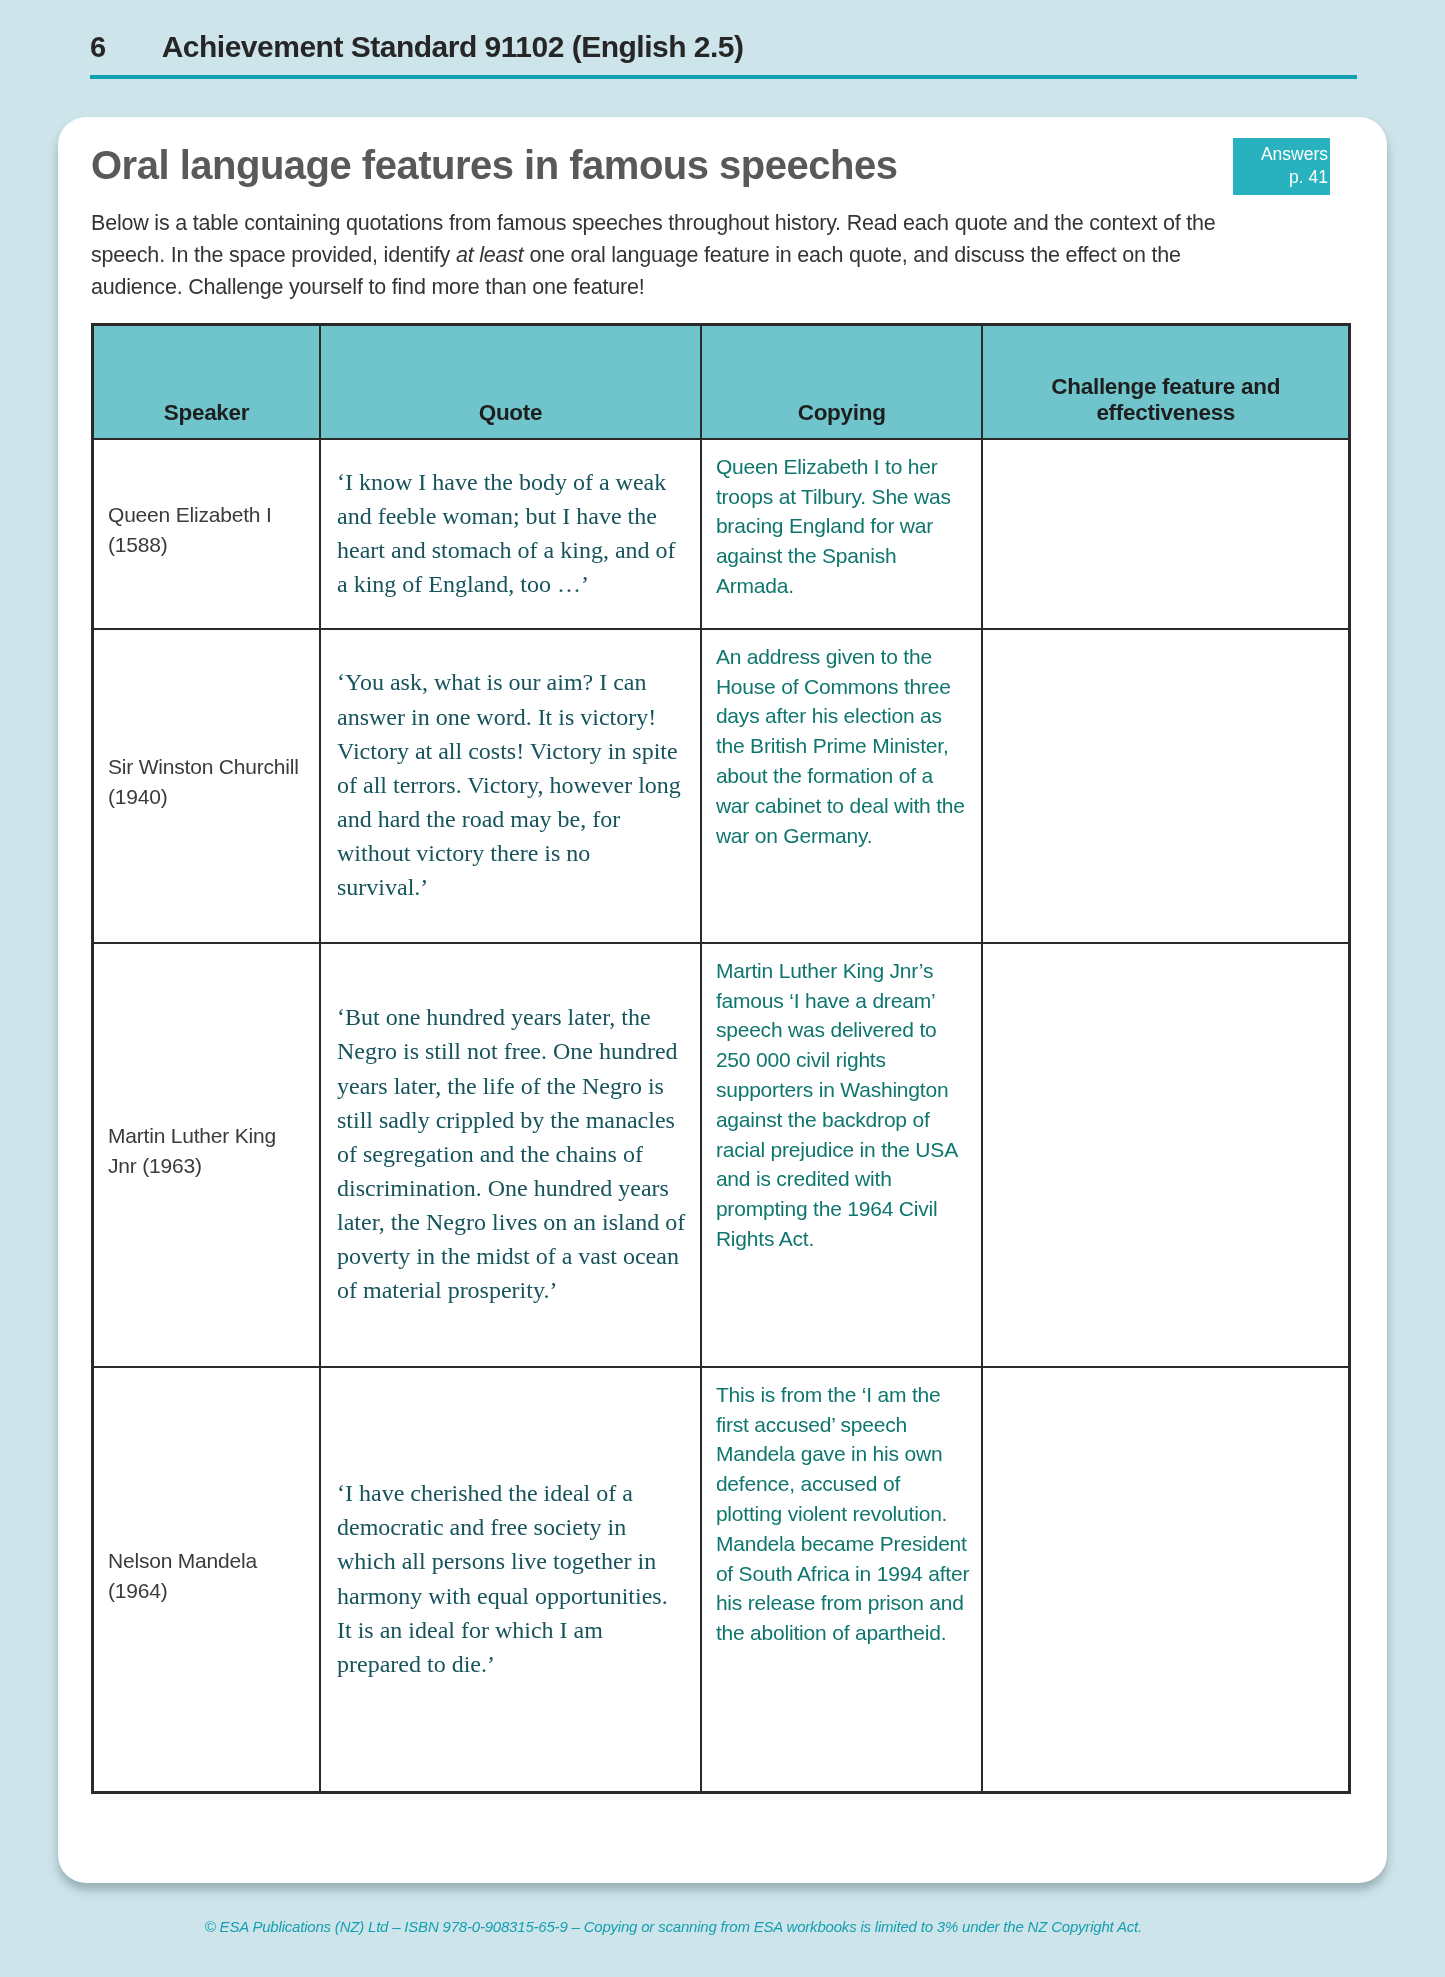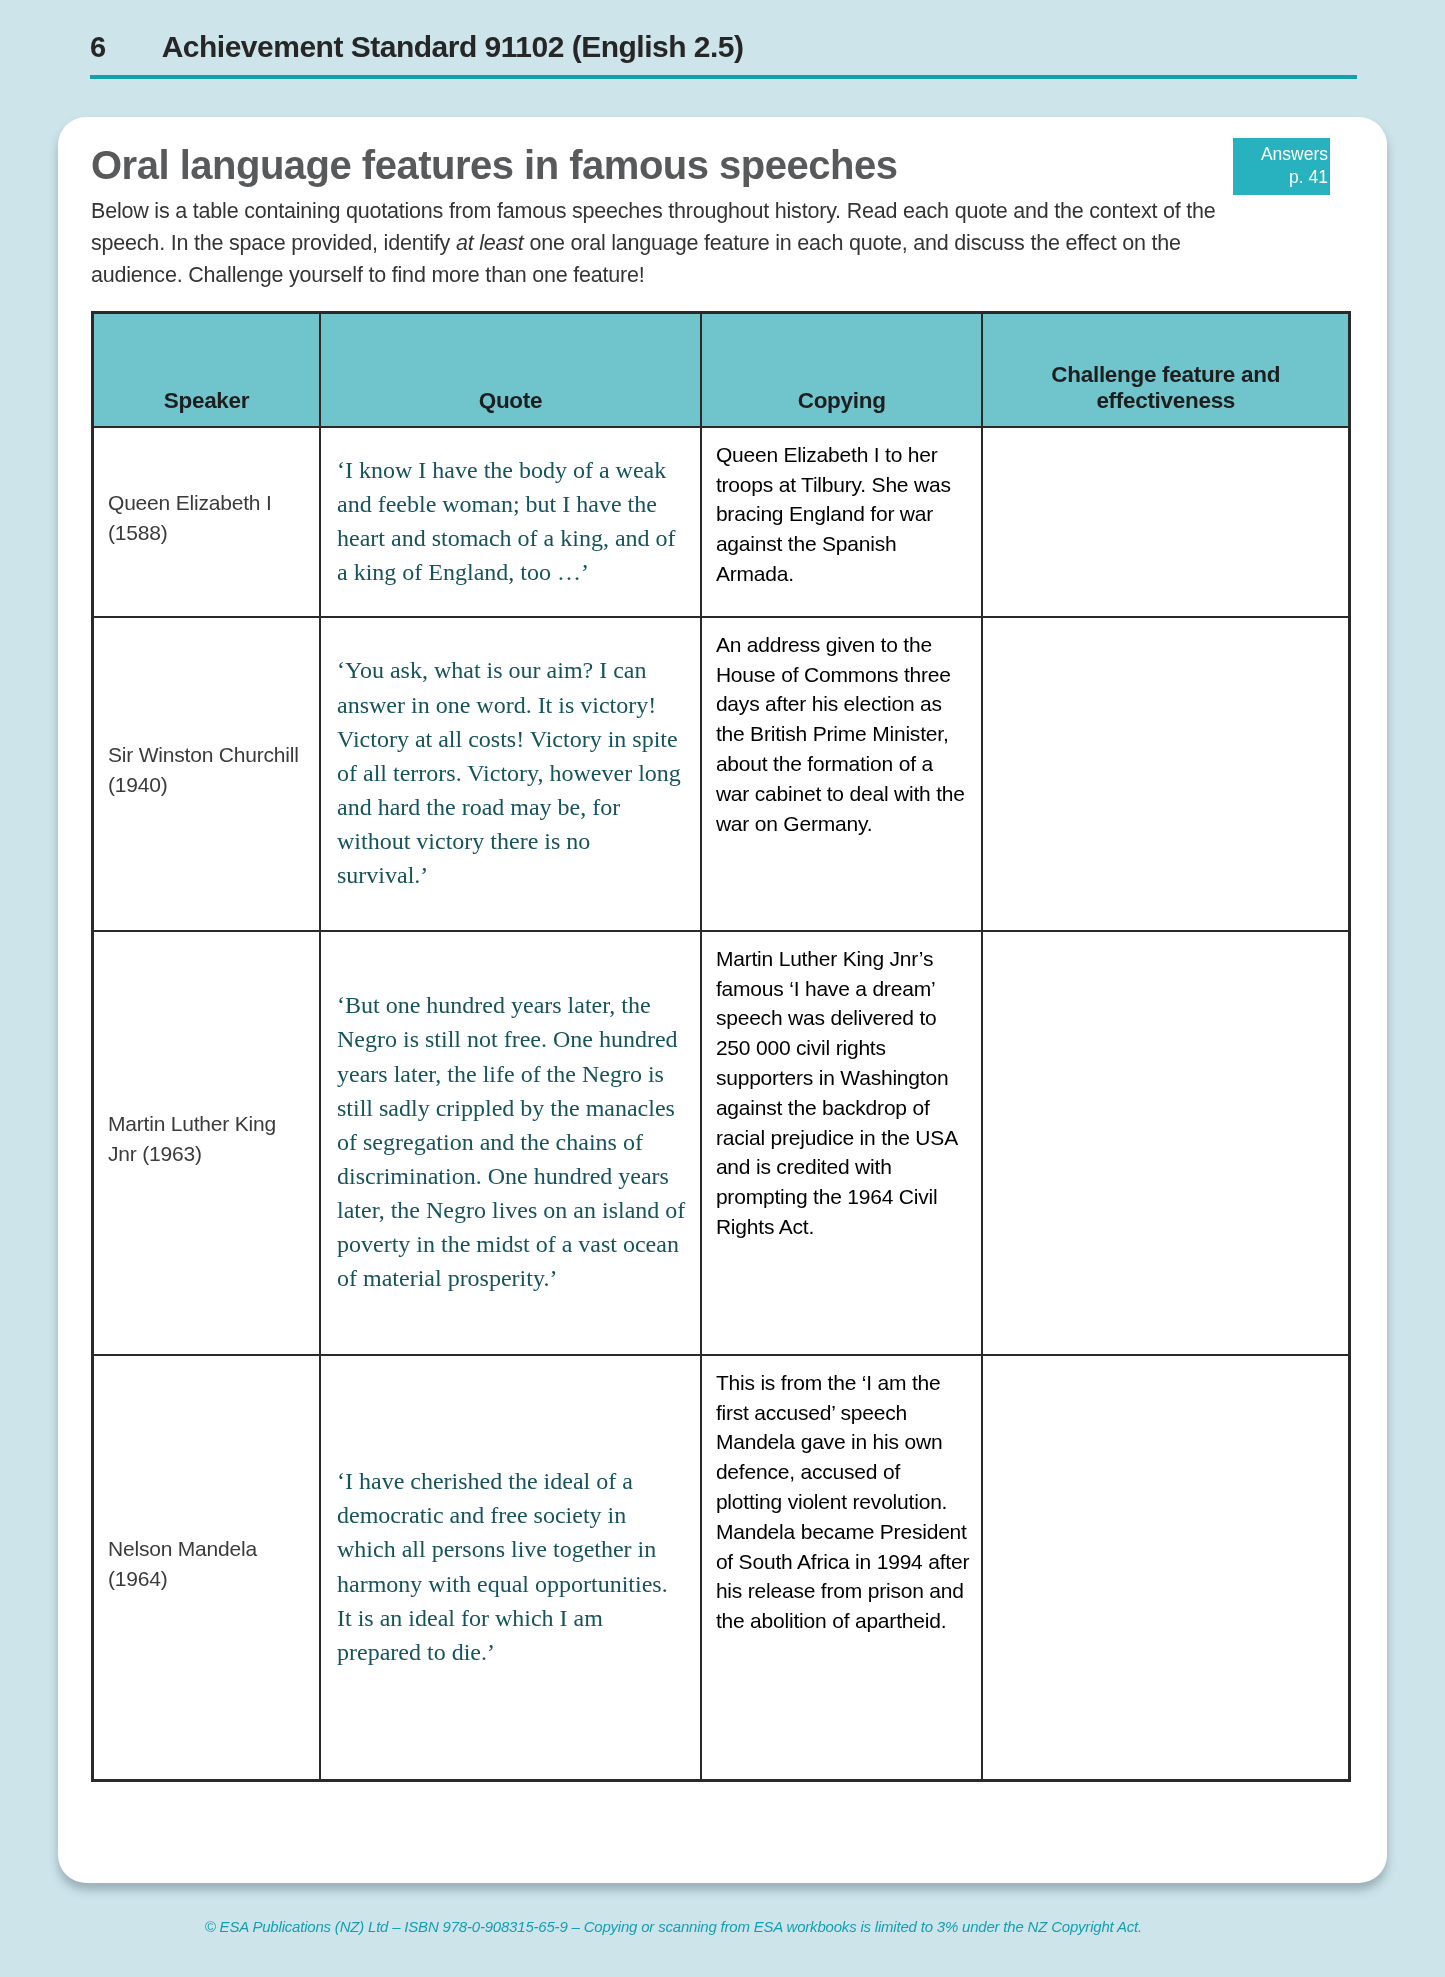--- a/index.html
+++ b/index.html
@@ -68,21 +68,21 @@
     min-height:55px;
     margin-right:21px;
     margin-top:1px;
     text-align:center;
     font-size:17.5px;
     line-height:1.3;
     padding:5px 2px 6px;
     display:flex;flex-direction:column;justify-content:center;align-items:flex-end;
   }
   .intro{
-    margin-top:0;
+    margin-top:12px;
     font-size:21.5px;
     line-height:1.5;
     max-width:1155px;
     color:#343434;
     letter-spacing:-0.2px;
   }
   .intro em{font-style:italic;}
   table{
     border-collapse:collapse;
     width:100%;
@@ -123,21 +123,21 @@
     color:var(--quote);
     vertical-align:middle;
     padding:10px 14px 12px 16px;
   }
   td.context{
     font-size:21px;
     line-height:1.42;
     vertical-align:top;
     padding:12px 12px 12px 14px;
     letter-spacing:-0.2px;
-    color:#000000;
+    color:#0f766e;
   }
   td.feature{
     vertical-align:top;
     padding:10px;
   }
   .page-footer{
     position:absolute;
     top:1918px;
     left:0;
     width:1190px;

